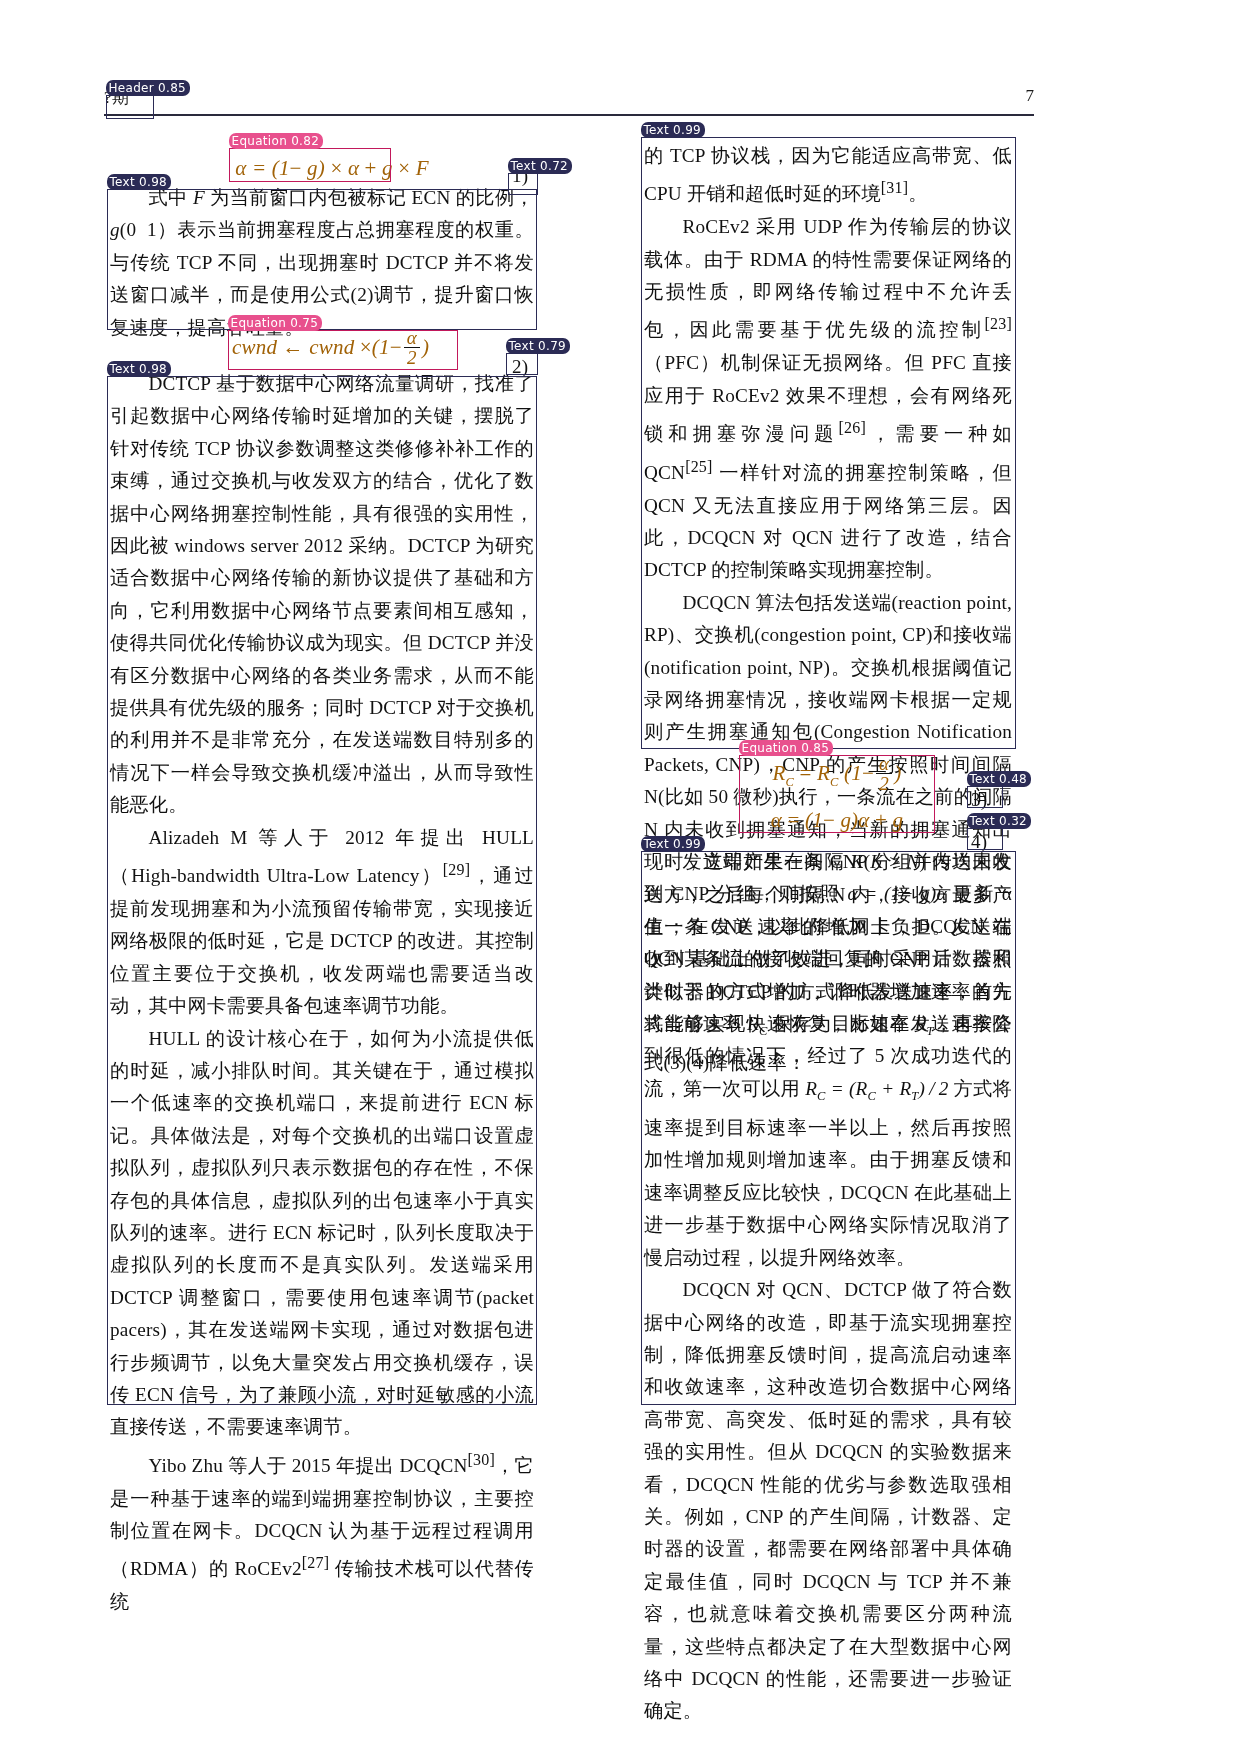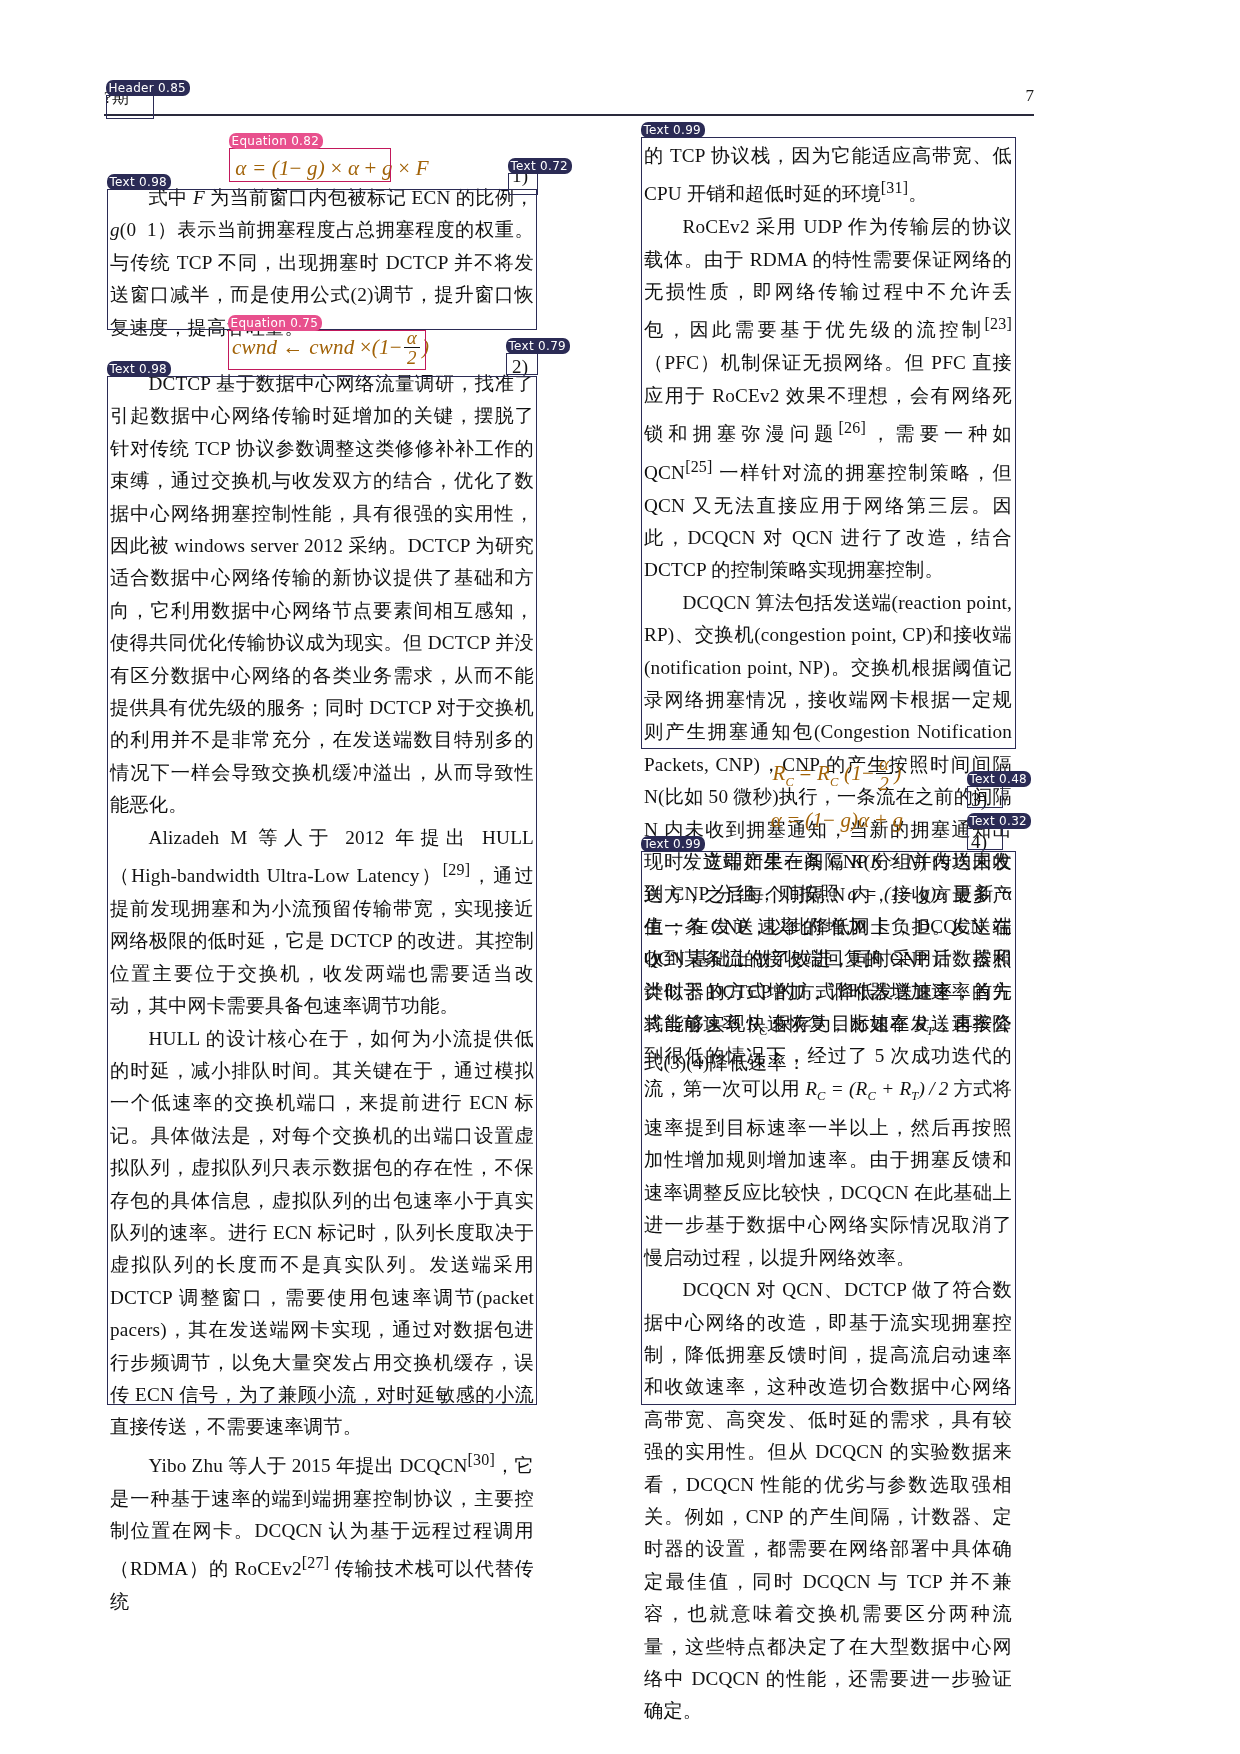--- a/index.html
+++ b/index.html
@@ -178,36 +178,39 @@
   </div>
 
   <div class="det blue" style="left:508px; top:173px; width:30px; height:22px;">
     <span class="det-label">Text  0.72</span>
   </div>
 
   <div class="det blue" style="left:107px; top:189px; width:430px; height:141px;">
     <span class="det-label">Text  0.98</span>
   </div>
 
-  <div class="det" style="left:228px; top:330px; width:198px; height:40px;">
+  <div class="det" style="left:228px; top:330px; width:230px; height:40px;">
     <span class="det-label">Equation  0.75</span>
   </div>
 
   <div class="det blue" style="left:506px; top:353px; width:32px; height:22px;padding-left:12px;">
     <span class="det-label">Text  0.79</span>
   </div>
 
   <div class="det blue" style="left:107px; top:376px; width:430px; height:1029px;">
     <span class="det-label">Text  0.98</span>
   </div>
 
   <div class="det blue" style="left:641px; top:137px; width:375px; height:612px;">
     <span class="det-label">Text  0.99</span>
   </div>
 
+  <div class="det" style="left:739px; top:755px; width:196px; height:78px;">
+    <span class="det-label">Equation  0.85</span>
+  </div>
 
   <div class="det blue" style="left:967px; top:786px; width:36px; height:22px;">
     <span class="det-label">Text  0.48</span>
   </div>
 
   <div class="det blue" style="left:967px; top:828px; width:36px; height:22px;">
     <span class="det-label">Text  0.32</span>
   </div>
 
   <div class="det blue" style="left:641px; top:851px; width:375px; height:554px;">

